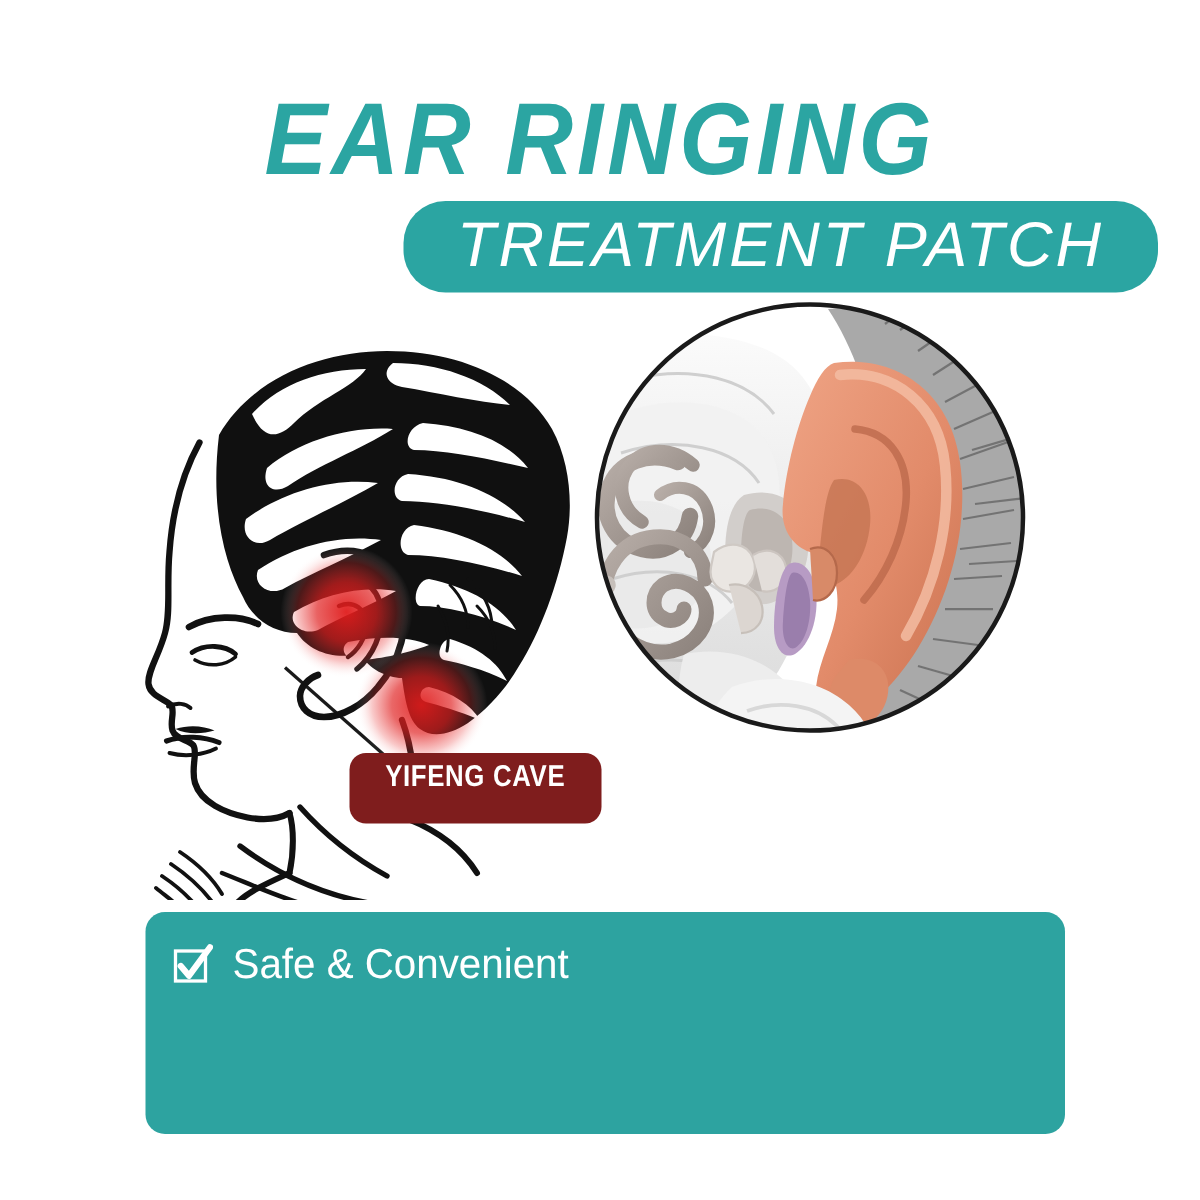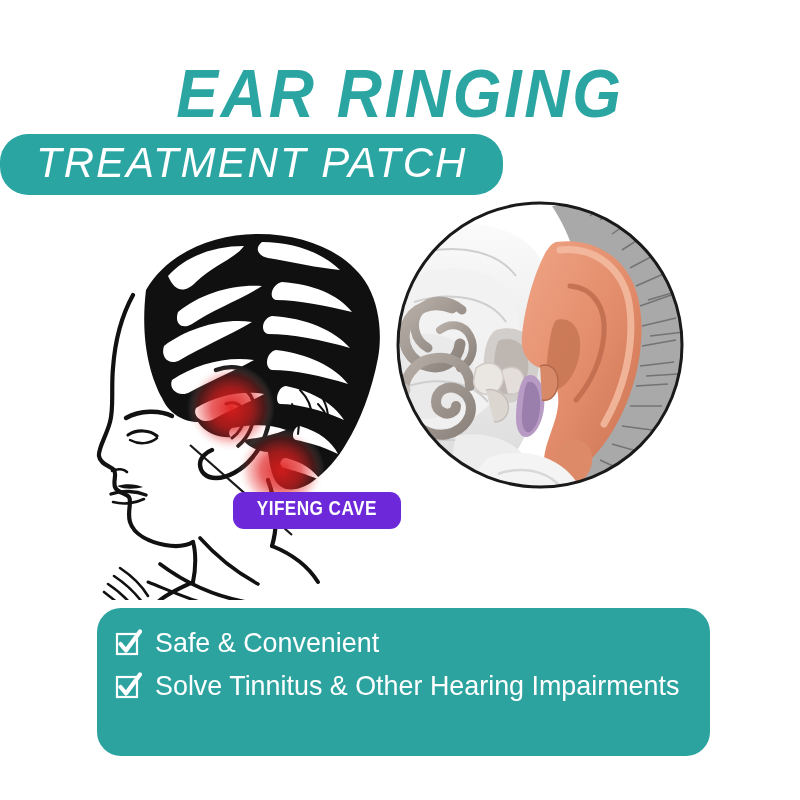--- a/index.html
+++ b/index.html
@@ -42,21 +42,21 @@
     color: #2BA5A2;
     transform: scaleX(0.92);
     transform-origin: 50% 50%;
     white-space: nowrap;
   }
   #title-pill-wrap {
     position: absolute;
     left: 0;
     top: 78px;
     width: 772px;
-    text-align: left;
+    text-align: right;
   }
   #title-pill {
     display: inline-block;
     background: #2BA5A2;
     border-radius: 28px;
     padding: 6px 36px 9px 36px;
   }
   #title-sub {
     font-family: "Liberation Sans", sans-serif;
     font-weight: normal;
@@ -79,24 +79,24 @@
   #head-art, #ear-circle-art, #connector-art {
     position: absolute;
     left: 0;
     top: 0;
   }
 
   
   #yifeng-badge {
     position: absolute;
     left: 233px;
-    top: 302px;
-    background: #6d28d9;
+    top: 312px;
+    background: #7f1d1d;
     border-radius: 11px;
-    padding: 5px 14px 10px 14px;
+    padding: 5px 14px 20px 14px;
   }
   #yifeng-label {
     font-family: "Liberation Sans", sans-serif;
     font-weight: bold;
     font-size: 20px;
     line-height: 22px;
     letter-spacing: 0.5px;
     color: #ffffff;
     transform: scaleX(0.86);
     transform-origin: 50% 50%;
@@ -105,21 +105,21 @@
   }
 
   
   #features-box {
     position: absolute;
     left: 97px;
     top: 608px;
     width: 613px;
     height: 148px;
     background: #2DA3A0;
-    border-radius: 24px;
+    border-radius: 13px;
     box-sizing: border-box;
     padding: 14px 0 0 18px;
   }
   .feature-row {
     display: flex;
     align-items: center;
     height: 41px;
     margin-bottom: 2px;
   }
   .feature-check {
@@ -468,25 +468,16 @@
       <span class="feature-check">
         <svg width="27" height="27" viewBox="0 0 27 27">
           <rect x="2" y="5" width="20" height="20" fill="none" stroke="#ffffff" stroke-width="2.2"></rect>
           <path d="M5.5 15 L 11 21.5 L 25 2.5" fill="none" stroke="#ffffff" stroke-width="4.2" stroke-linecap="round" stroke-linejoin="round"></path>
         </svg>
       </span>
       <span class="feature-label">Safe &amp; Convenient</span>
     </div>
 
 
-    <div class="feature-row">
-      <span class="feature-check">
-        <svg width="27" height="27" viewBox="0 0 27 27">
-          <rect x="2" y="5" width="20" height="20" fill="none" stroke="#ffffff" stroke-width="2.2"></rect>
-          <path d="M5.5 15 L 11 21.5 L 25 2.5" fill="none" stroke="#ffffff" stroke-width="4.2" stroke-linecap="round" stroke-linejoin="round"></path>
-        </svg>
-      </span>
-      <span class="feature-label">Solve Tinnitus &amp; Other Hearing Impairments</span>
-    </div>
 
   </div>
 
 </div>
 
 </body></html>

